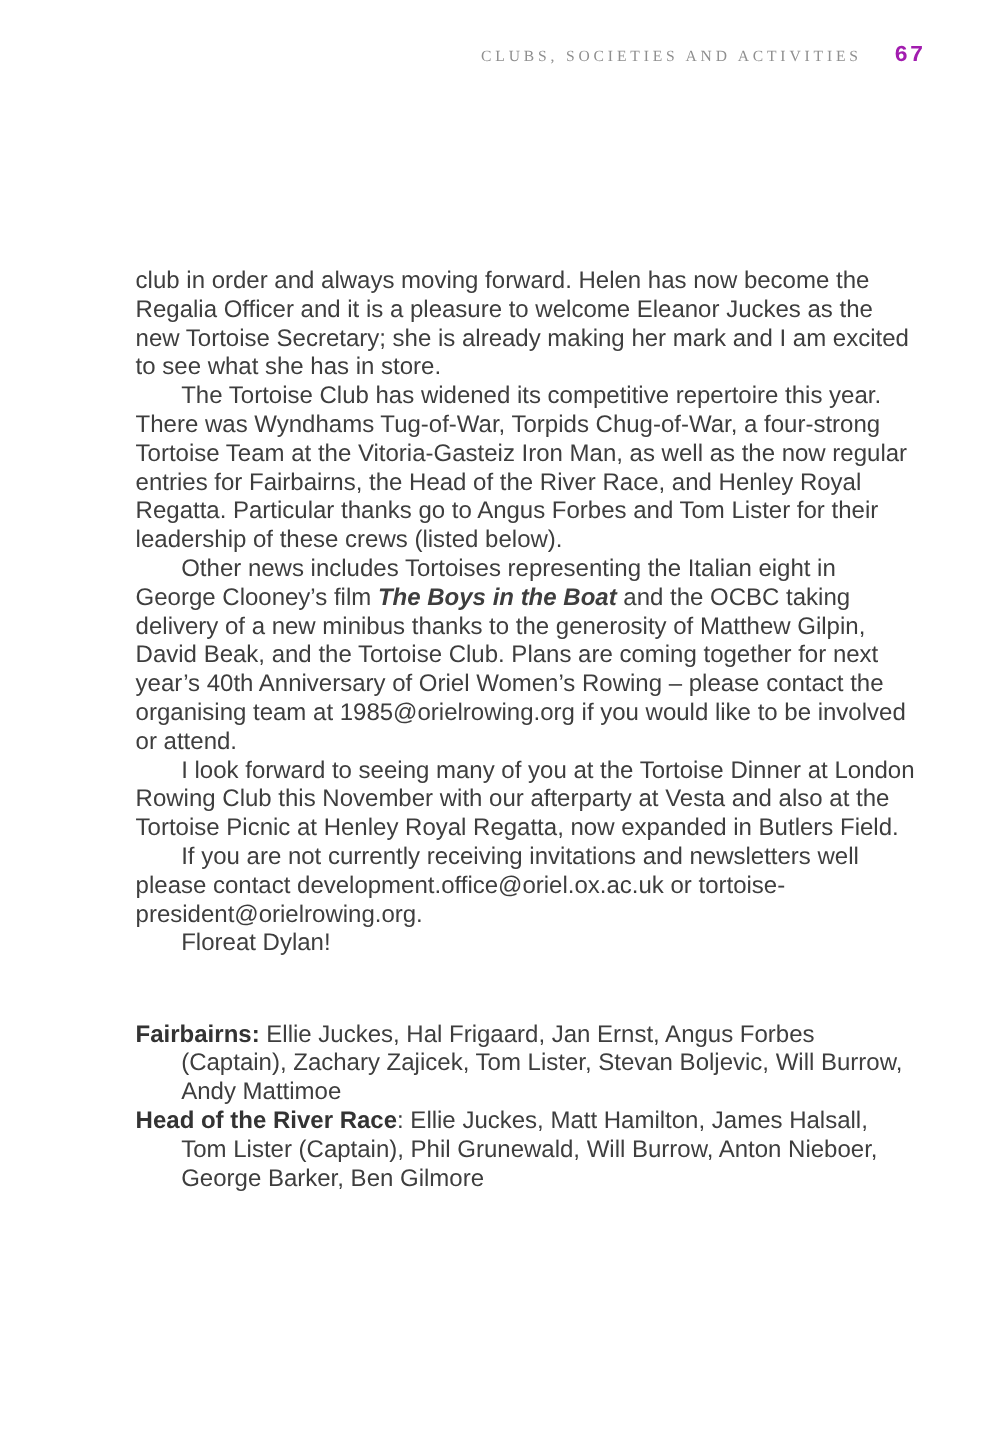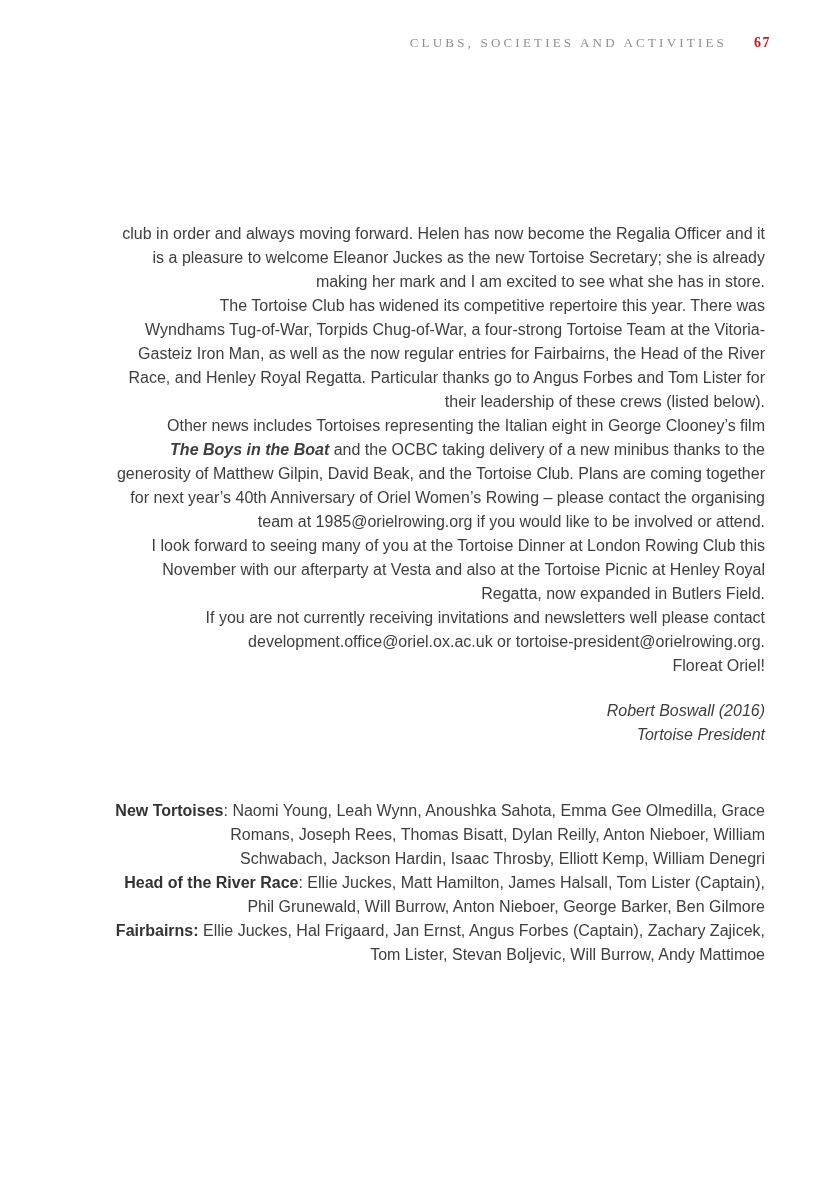--- a/index.html
+++ b/index.html
@@ -8,51 +8,50 @@
     background: #ffffff;
   }
   .page {
     position: relative;
     width: 840px;
     height: 1191px;
     background: #ffffff;
     overflow: hidden;
     font-family: "Liberation Sans", "DejaVu Sans", sans-serif;
     color: #3e3e3e;
-    text-align: right;
   }
   .running-header {
     position: absolute;
     top: 35px;
     left: 113px;
     width: 658px;
     display: flex;
     justify-content: flex-end;
     align-items: baseline;
     gap: 27px;
   }
   .header-title {
     font-family: "Liberation Serif", "DejaVu Serif", serif;
     font-size: 13px;
     letter-spacing: 3.2px;
     color: #8f8f8f;
   }
   .page-number {
-    font-family: Liberation Serif, serif;
-    font-size: 14px;
+    font-family: Liberation Mono, monospace;
+    font-size: 19px;
     letter-spacing: 1.5px;
-    color: #b91c1c;
+    color: #a21caf;
     font-weight: 600;
   }
   .text-block {
     position: absolute;
     top: 222px;
     left: 113px;
     width: 652px;
-    font-size: 16px;
+    font-size: 20px;
     line-height: 24px;
   }
   .text-block p {
     margin: 0;
   }
   p.indent {
     text-indent: 38px;
   }
   .italic {
     font-style: italic;
@@ -92,28 +91,23 @@
     <p><span>club in order and always moving forward. Helen has now become the Regalia Officer and it is a pleasure to welcome Eleanor Juckes as the new Tortoise Secretary; she is already making her mark and I am excited to see what she has in store.</span></p>
 
     <p class="indent"><span>The Tortoise Club has widened its competitive repertoire this year. There was Wyndhams Tug-of-War, Torpids Chug-of-War, a four-strong Tortoise Team at the Vitoria-Gasteiz Iron Man, as well as the now regular entries for Fairbairns, the Head of the River Race, and Henley Royal Regatta. Particular thanks go to Angus Forbes and Tom Lister for their leadership of these crews (listed below).</span></p>
 
     <p class="indent"><span>Other news includes Tortoises representing the Italian eight in George Clooney’s film </span><span class="italic">The Boys in the Boat</span><span> and the OCBC taking delivery of a new minibus thanks to the generosity of Matthew Gilpin, David Beak, and the Tortoise Club. Plans are coming together for next year’s 40th Anniversary of Oriel Women’s Rowing – please contact the organising team at 1985@orielrowing.org if you would like to be involved or attend.</span></p>
 
     <p class="indent"><span>I look forward to seeing many of you at the Tortoise Dinner at London Rowing Club this November with our afterparty at Vesta and also at the Tortoise Picnic at Henley Royal Regatta, now expanded in Butlers Field.</span></p>
 
     <p class="indent"><span>If you are not currently receiving invitations and newsletters well please contact development.office@oriel.ox.ac.uk or tortoise-president@orielrowing.org.</span></p>
 
-    <p class="indent"><span>Floreat Oriel!</span></p>
+    <p class="indent"><span>Floreat Dylan!</span></p>
 
-    <div class="signature">
-      <span class="sig-line">Robert Boswall (2016)</span>
-      <span class="sig-line">Tortoise President</span>
-    </div>
 
     <div class="crew-lists">
-      <p class="crew-item"><span class="crew-label">New Tortoises</span><span>: Naomi Young, Leah Wynn, Anoushka Sahota, Emma Gee Olmedilla, Grace Romans, Joseph Rees, Thomas Bisatt, Dylan Reilly, Anton Nieboer, William Schwabach, Jackson Hardin, Isaac Throsby, Elliott Kemp, William Denegri</span></p>
+      <p class="crew-item"><span class="crew-label">Fairbairns:</span><span> Ellie Juckes, Hal Frigaard, Jan Ernst, Angus Forbes (Captain), Zachary Zajicek, Tom Lister, Stevan Boljevic, Will Burrow, Andy Mattimoe</span></p>
       <p class="crew-item"><span class="crew-label">Head of the River Race</span><span>: Ellie Juckes, Matt Hamilton, James Halsall, Tom Lister (Captain), Phil Grunewald, Will Burrow, Anton Nieboer, George Barker, Ben Gilmore</span></p>
-      <p class="crew-item"><span class="crew-label">Fairbairns:</span><span> Ellie Juckes, Hal Frigaard, Jan Ernst, Angus Forbes (Captain), Zachary Zajicek, Tom Lister, Stevan Boljevic, Will Burrow, Andy Mattimoe</span></p>
     </div>
 
   </div>
 
 </div>
 
 </body></html>

